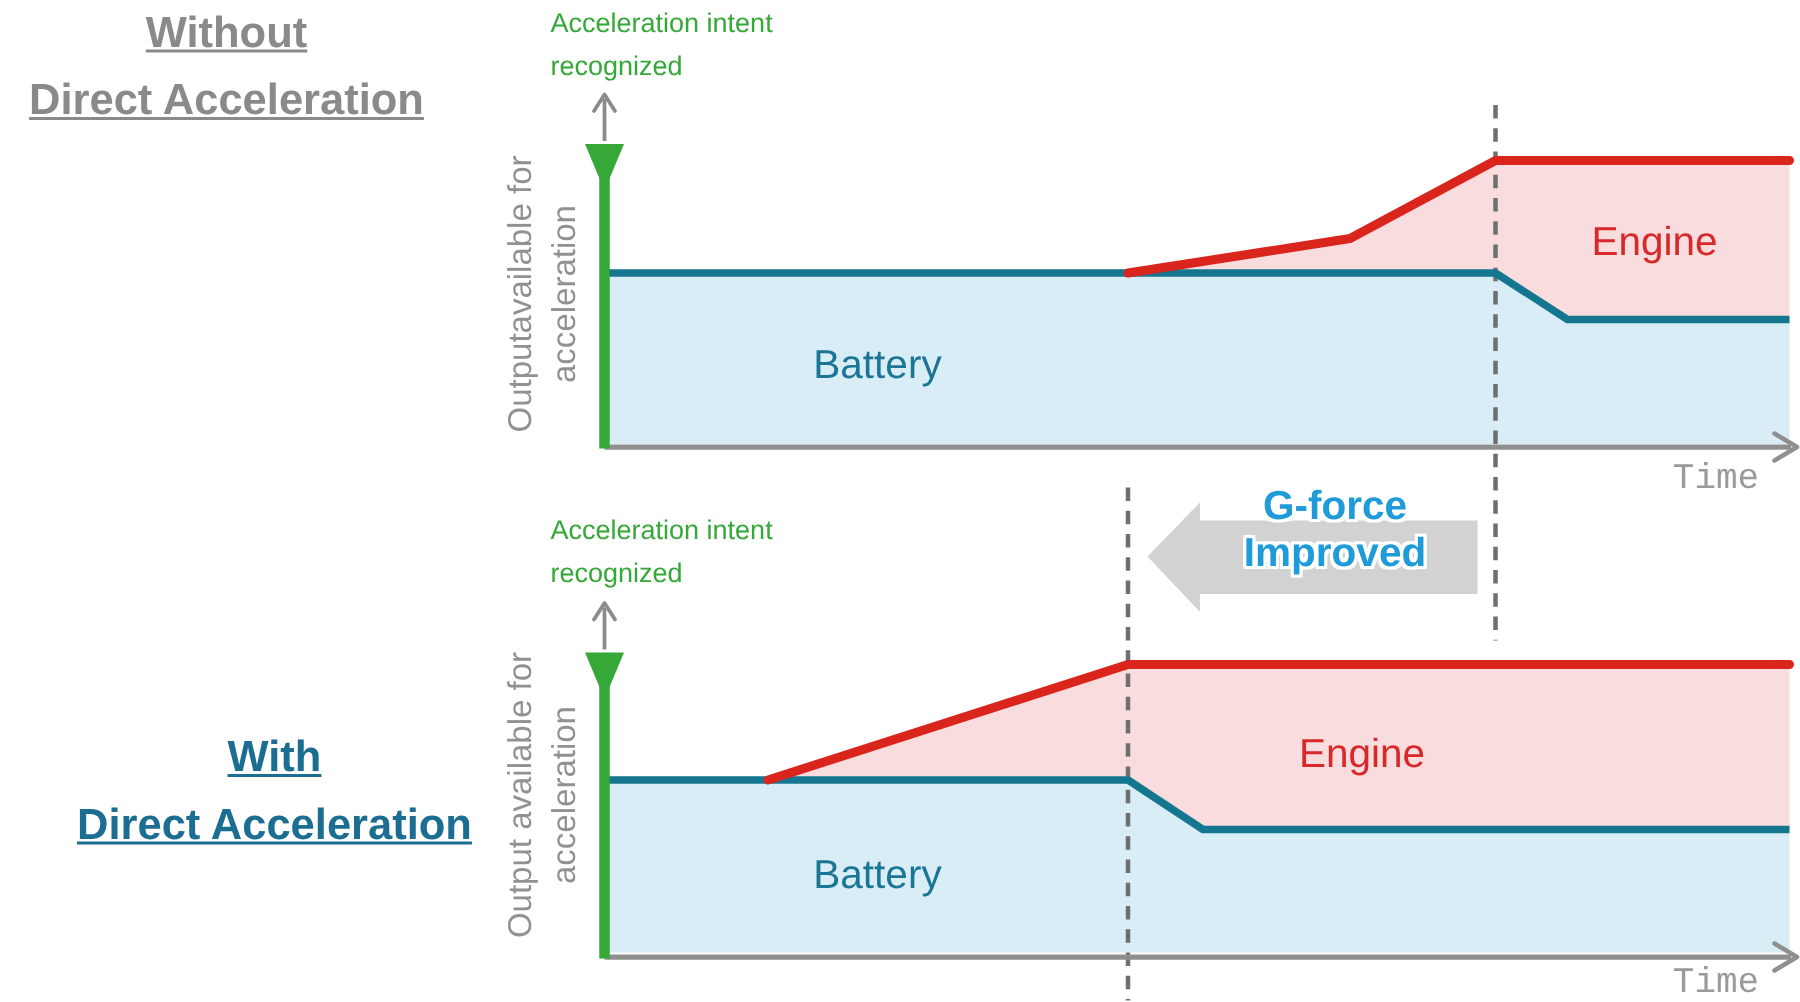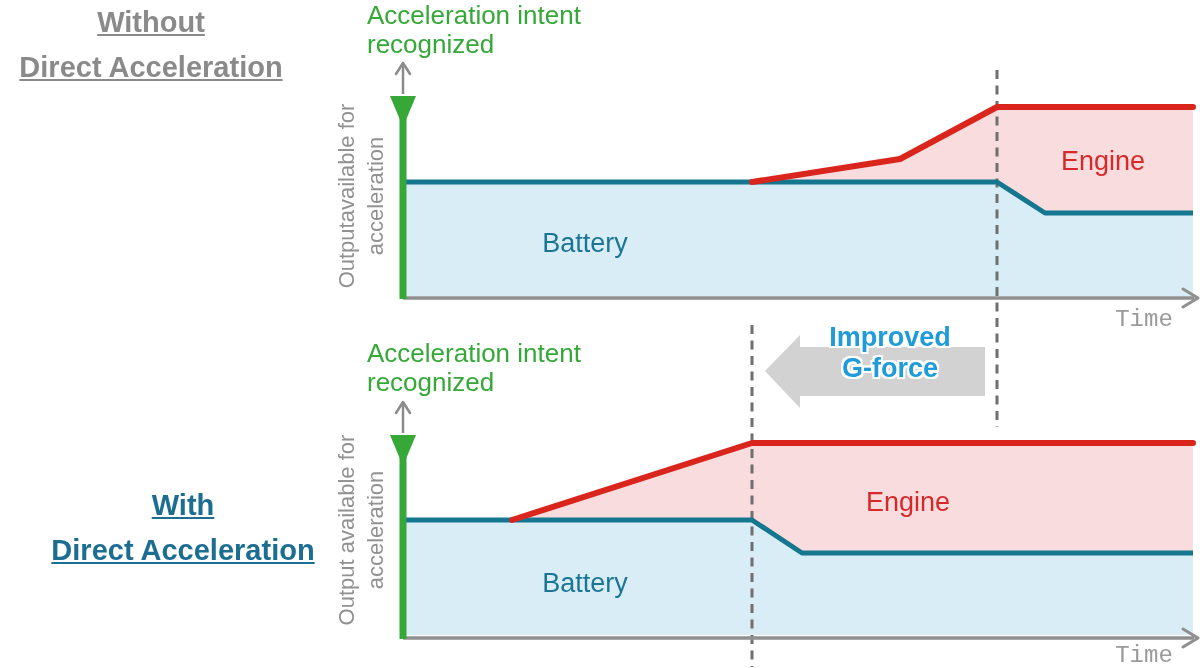--- a/index.html
+++ b/index.html
@@ -5,21 +5,21 @@
   html,body{margin:0;padding:0;background:#fff;}
   #stage{
     position:relative;width:1200px;height:668px;background:#ffffff;overflow:hidden;
     font-family:"Liberation Sans","DejaVu Sans",sans-serif;
   }
   #chart-svg{position:absolute;left:0;top:0;}
   .txt{position:absolute;white-space:nowrap;}
   .panel-title{width:302px;text-align:center;font-size:29px;font-weight:bold;line-height:45px;text-decoration:underline;}
   .title-gray{color:var(--title-gray);}
   .title-teal{color:var(--title-teal);padding-left:32px;}
-  .intent{font-size:26px;line-height:29px;color:var(--green);}
+  .intent{font-size:18px;line-height:29px;color:var(--green);}
   .yaxis-label{
     width:220px;height:58px;text-align:center;font-size:22px;line-height:29px;
     color:var(--yaxis-label-gray);transform:rotate(-90deg);
   }
   .area-label{width:200px;text-align:center;font-size:27px;line-height:30px;}
   .battery-label{color:var(--label-teal);}
   .engine-label{color:var(--label-red);}
   .time-label{width:100px;text-align:center;font-size:24px;line-height:28px;color:var(--time-gray);font-family:Liberation Mono, monospace;}
   .improved{
     width:220px;text-align:center;font-size:27px;font-weight:bold;line-height:31px;
@@ -98,17 +98,17 @@
   <div class="txt yaxis-label" style="left:251px;top:501px;">
     <div>Output available for</div>
     <div>acceleration</div>
   </div>
 
   <div class="txt area-label battery-label" style="left:485px;top:568px;">Battery</div>
   <div class="txt area-label engine-label" style="left:808px;top:487px;">Engine</div>
   <div class="txt time-label" style="left:1094px;top:642px;">Time</div>
 
   <div class="txt improved" style="left:780px;top:322px;">
+    <div>G-force</div>
     <div>Improved</div>
-    <div>G-force</div>
   </div>
 
 </div>
 
 </body></html>

